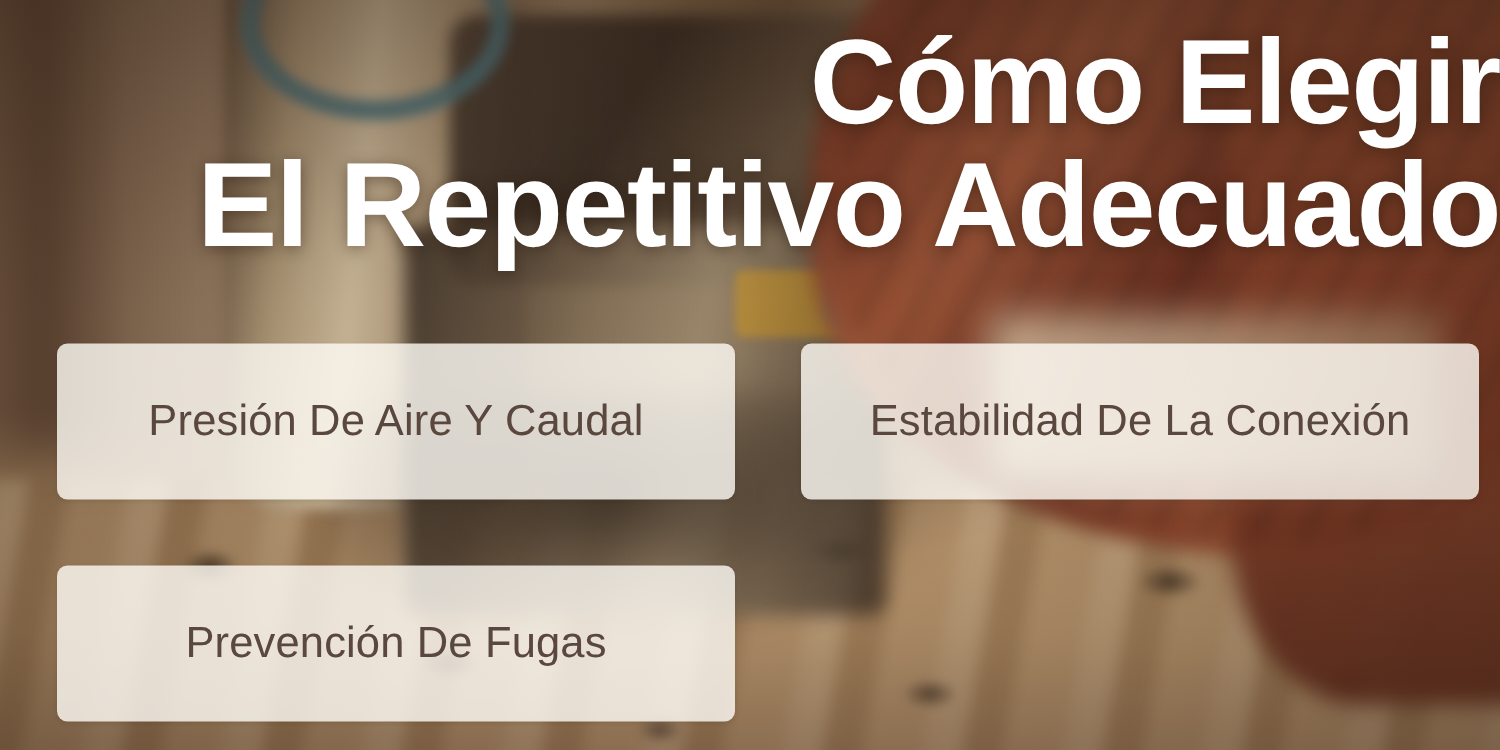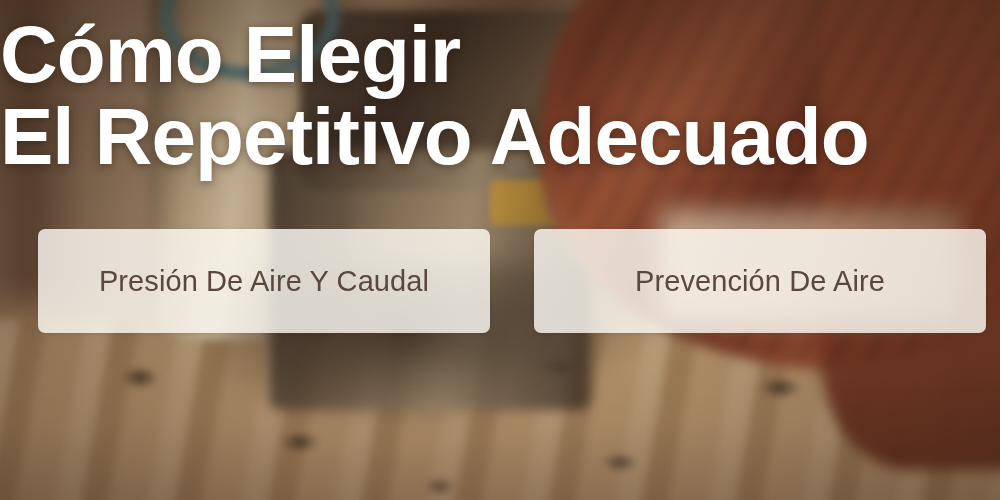--- a/index.html
+++ b/index.html
@@ -177,28 +177,29 @@
   .bg-vignette {
     position:absolute; inset:0;
     background:radial-gradient(ellipse 78% 74% at 50% 46%, rgba(0,0,0,0) 40%, rgba(36,22,14,.40) 100%);
   }
 
   
   .headline {
     position:absolute;
     left:0; right:0; top:14px;
     z-index:3;
-    text-align:left;
+    text-align:right;
     color:#ffffff;
     font-weight:bold;
     font-size:80px;
     line-height:82px;
     letter-spacing:-1px;
     text-shadow:0 2px 10px rgba(40,22,12,.45);
     white-space:nowrap;
+    padding-left:40px;
   }
   .headline-line { display:block; }
 
   
   .cards {
     position:absolute;
     left:38px; top:229px;
     width:924px; height:246px;
     z-index:3;
     display:grid;
@@ -258,20 +259,23 @@
     <span class="headline-line">El Repetitivo Adecuado</span>
   </h1>
 
   <div class="cards">
 
     <div class="card">
       <span class="card-label">Presión De Aire Y Caudal</span>
     </div>
 
 
-
     <div class="card">
-      <span class="card-label">Prevención De Aire</span>
+      <span class="card-label">Estabilidad De La Conexión</span>
     </div>
 
+    <div class="card">
+      <span class="card-label">Prevención De Fugas</span>
+    </div>
+
   </div>
 
 </div>
 
 </body></html>

